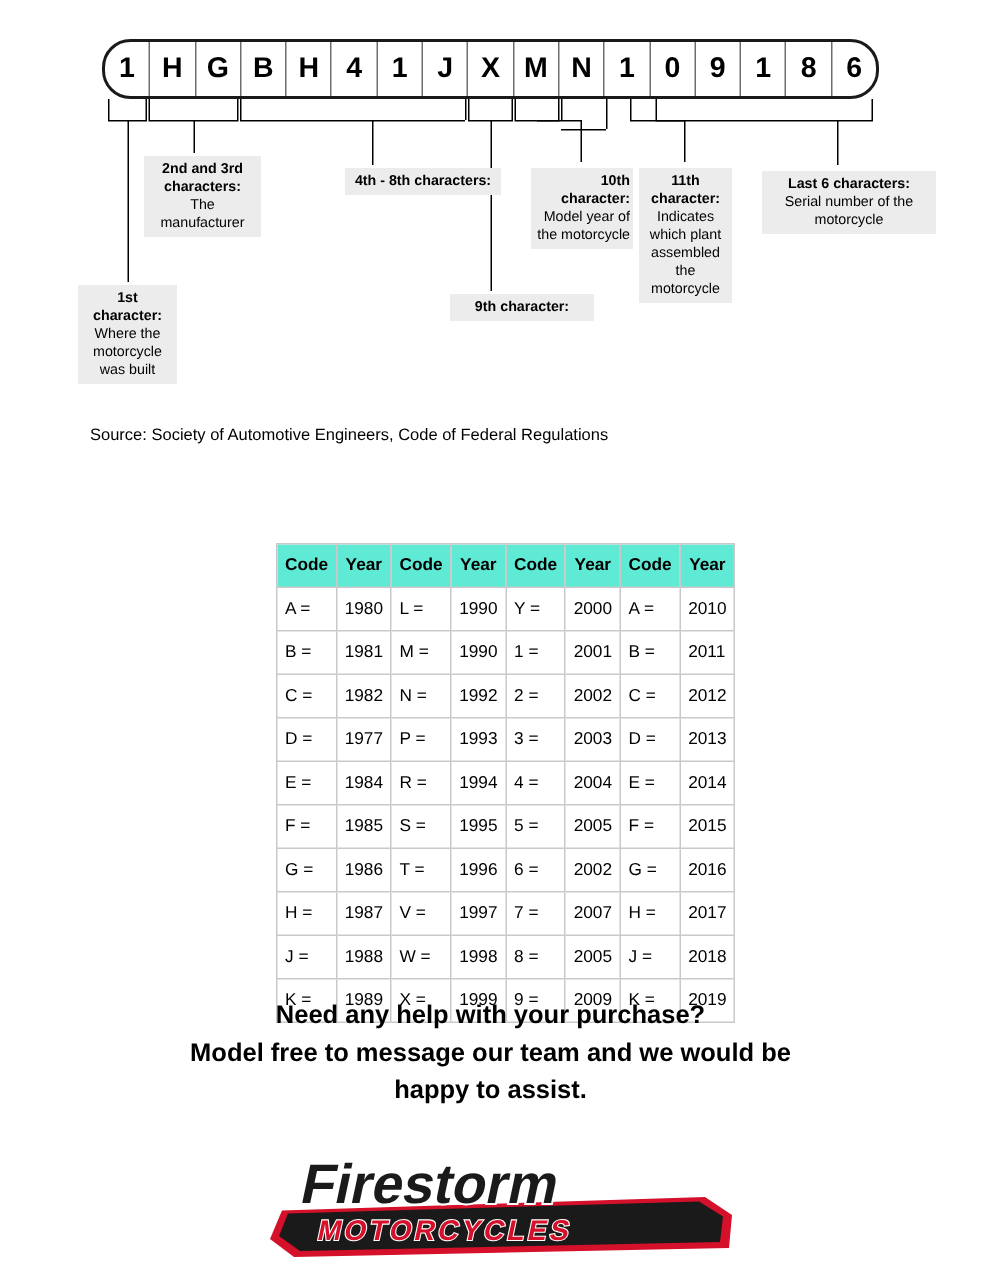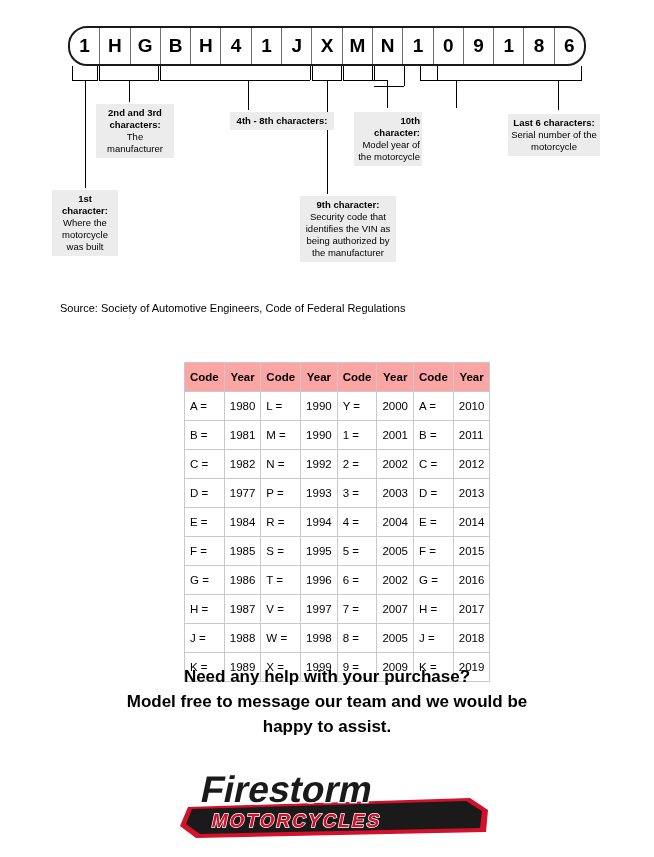--- a/index.html
+++ b/index.html
@@ -71,21 +71,21 @@
     color: #000;
     padding: 3px 2px;
     box-sizing: border-box;
   }
   .callout b { font-weight: bold; }
 
   
   #source-note {
     position: absolute;
     left: 60px;
-    top: 302px;
+    top: 284px;
     font-size: 11px;
     color: #000;
   }
 
   
   #year-table-wrap {
     position: absolute;
     left: 184px;
     top: 362px;
     width: 288px;
@@ -102,21 +102,21 @@
     font-family: "Liberation Sans", sans-serif;
     padding: 4px 5px;
     height: 20px;
     text-align: left;
     color: #000;
     white-space: nowrap;
   }
   table#year-table th {
     font-weight: bold;
     text-align: center;
-    background: #fca5a5;
+    background: #5eead4;
   }
   table#year-table td.code { width: 36px; }
   table#year-table td.year { width: 36px; }
 
   
   #help-text {
     position: absolute;
     left: 0;
     top: 664px;
     width: 654px;
@@ -209,30 +209,33 @@
     <b>2nd and 3rd characters:</b><br>
     <span>The manufacturer</span>
   </div>
 
   <div class="callout" style="left:198px; top:112px; width:104px;margin-left:32px;">
     <b>4th - 8th characters:</b><br>
   </div>
 
   <div class="callout" style="left:300px; top:196px; width:96px;">
     <b>9th character:</b><br>
-    <span>Security code that identifies the VIN as being authorized by the manufacturer</span>
   </div>
 
   <div class="callout" style="left:354px; top:112px; width:68px;text-align:right;">
     <b>10th character:</b><br>
     <span>Model year of the motorcycle</span>
   </div>
 
-
-  <div class="callout" style="left:508px; top:114px; width:92px;">
+  <div class="callout" style="left:426px; top:112px; width:62px;">
+    <b>11th character:</b><br>
+    <span>Indicates which plant assembled the motorcycle</span>
+  </div>
+
+  <div class="callout" style="left:508px; top:114px; width:116px;">
     <b>Last 6 characters:</b><br>
     <span>Serial number of the motorcycle</span>
   </div>
 </div>
 
 <div id="source-note">Source:  Society of Automotive Engineers, Code of Federal Regulations</div>
 
 <div id="year-table-wrap">
   <table id="year-table">
     <thead>

